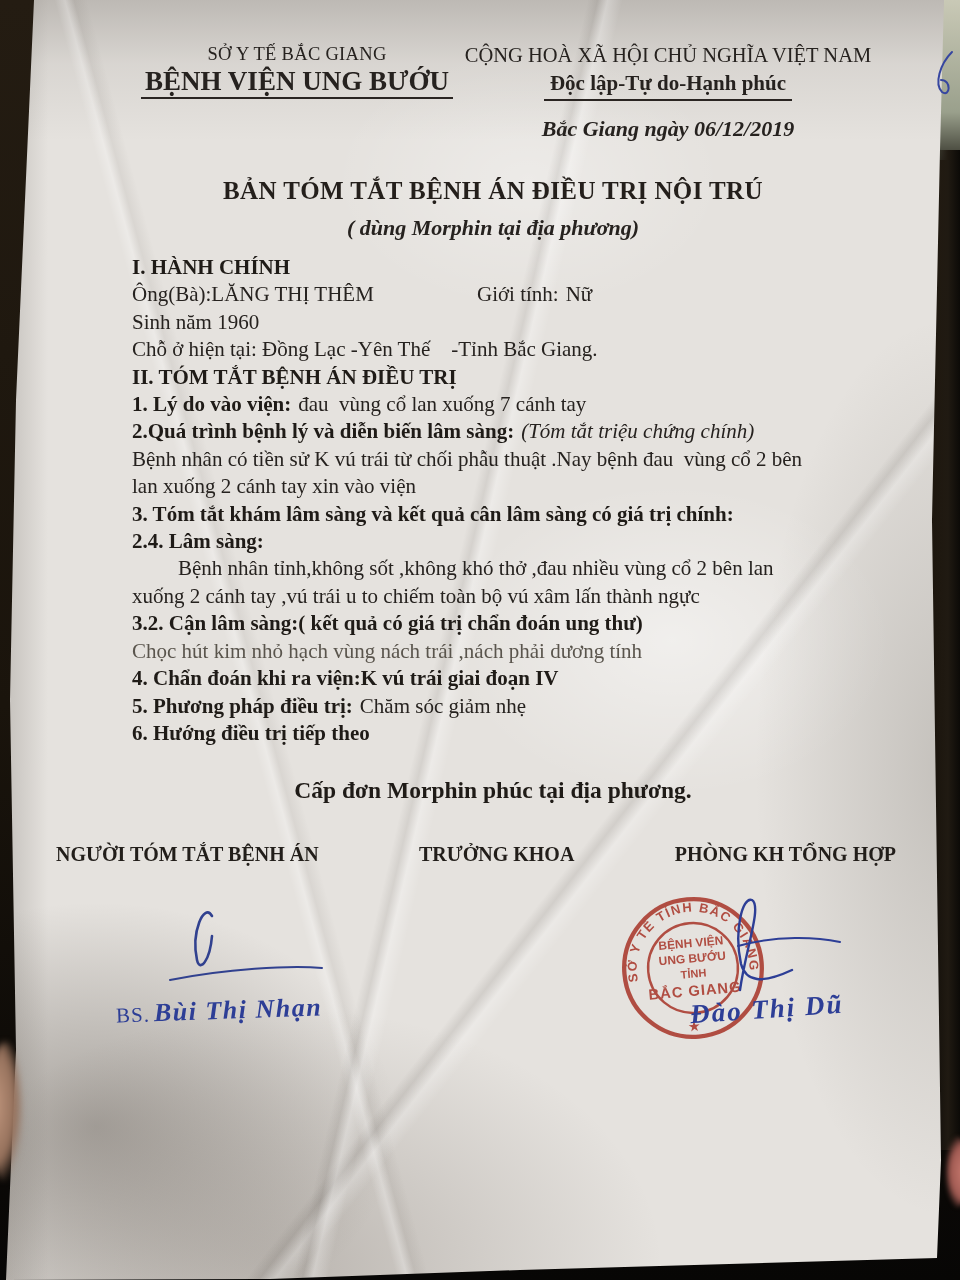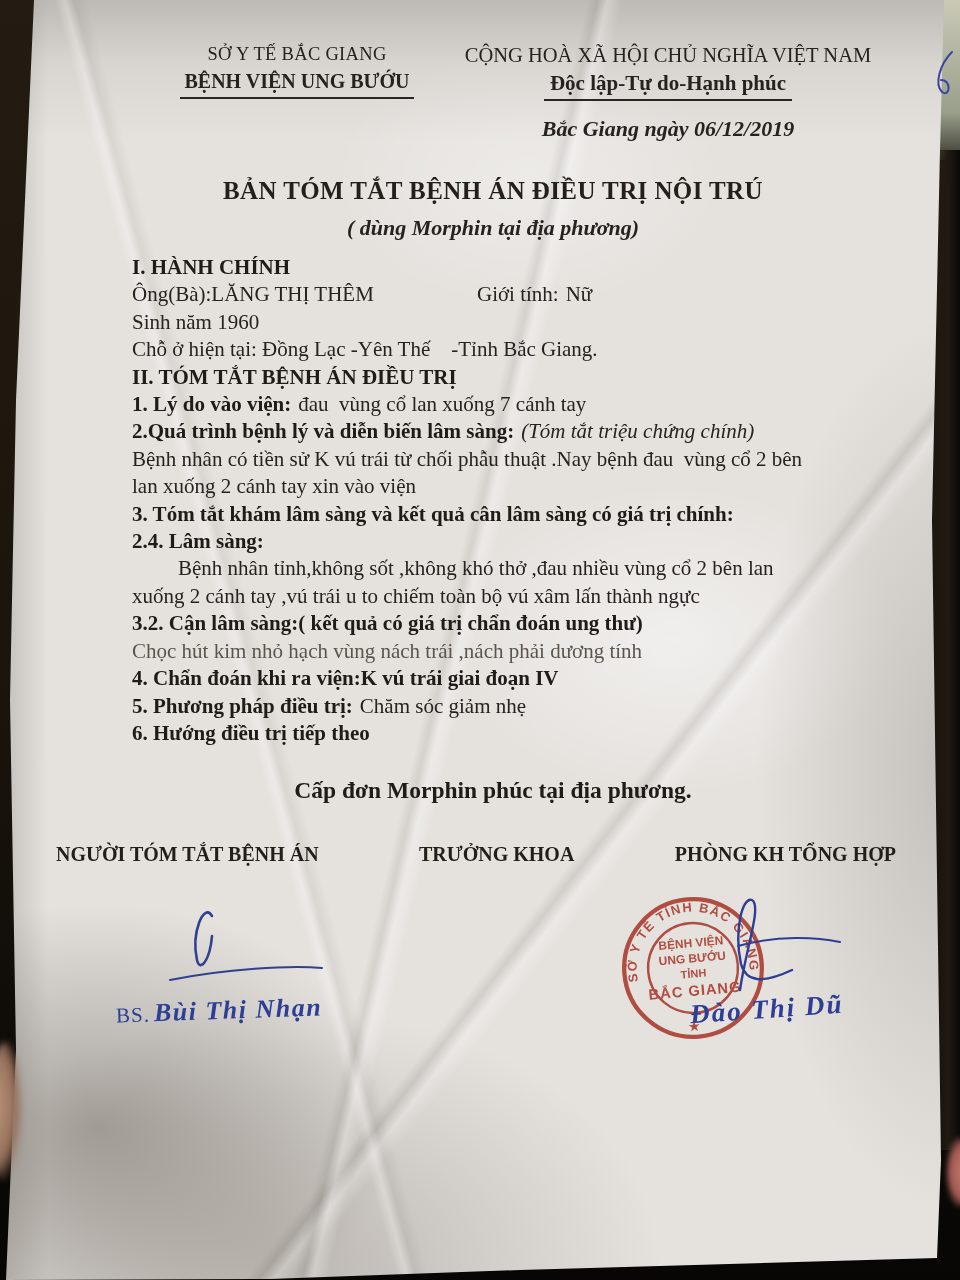--- a/index.html
+++ b/index.html
@@ -34,21 +34,21 @@
   .content p{margin:0;font-size:21px;line-height:27.4px;white-space:pre-wrap;}
   .b{font-weight:bold;color:#1f1b17;}
   .i{font-style:italic;margin-top:42px;}
   .ml{margin-left:7px;}
   .indent1{padding-left:46px;}
   .faded{color:#5a554d;}
   .w345{display:inline-block;width:345px;}
   .header-row{display:flex;}
   .h-left{width:330px;text-align:center;flex:none;}
   .h-left .l1{font-size:18.5px;line-height:25px;letter-spacing:.3px;}
-  .h-left .l2{font-size:20px;line-height:28px;font-weight:bold;display:inline-block;
+  .h-left .l2{font-size:27px;line-height:28px;font-weight:bold;display:inline-block;
               border-bottom:2px solid #2a2522;padding:0 4px 2px;}
   .h-right{flex:1;text-align:center;padding-right:16px;}
   .h-right .l1{font-size:20.5px;line-height:27px;font-weight:normal;}
   .h-right .l2{font-size:21px;line-height:28px;font-weight:bold;display:inline-block;
                border-bottom:2px solid #2a2522;padding:0 6px 2px;}
   .dateline{font-size:22px;line-height:30px;font-weight:bold;font-style:italic;margin-top:13px;}
   .title{margin:30px 36px 0 0;text-align:center;font-size:25px;line-height:33px;
          font-weight:bold;letter-spacing:.4px;color:#241f1b;}
   .subtitle{margin:6px 36px 0 0;text-align:center;font-size:22px;line-height:29px;
             font-weight:bold;font-style:italic;}

